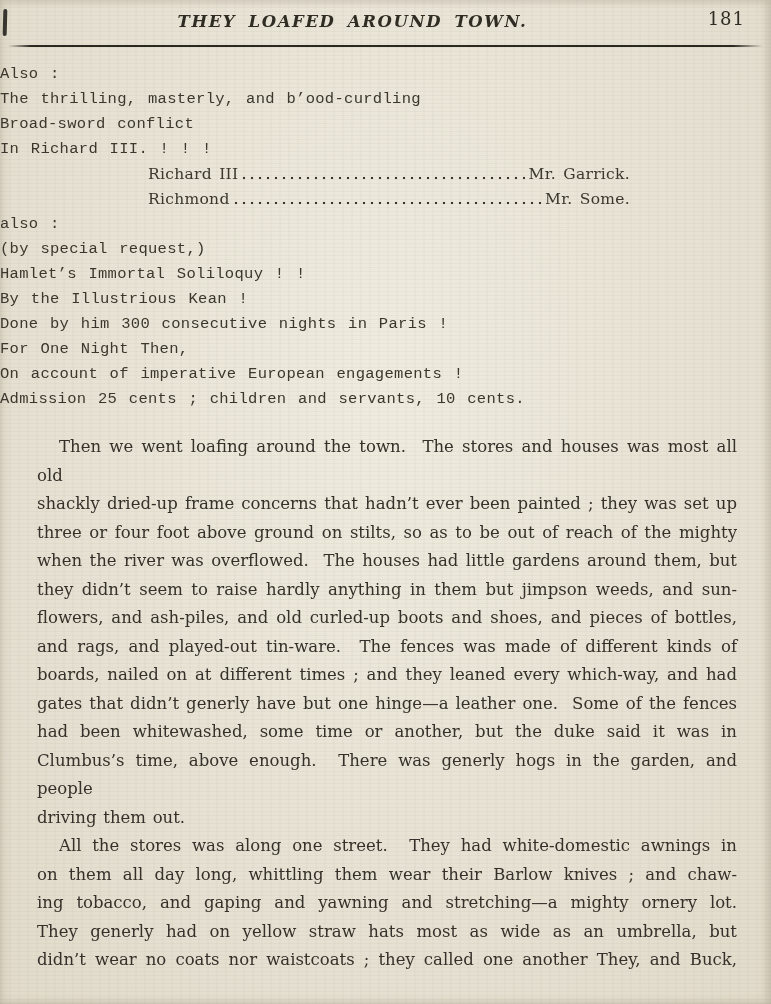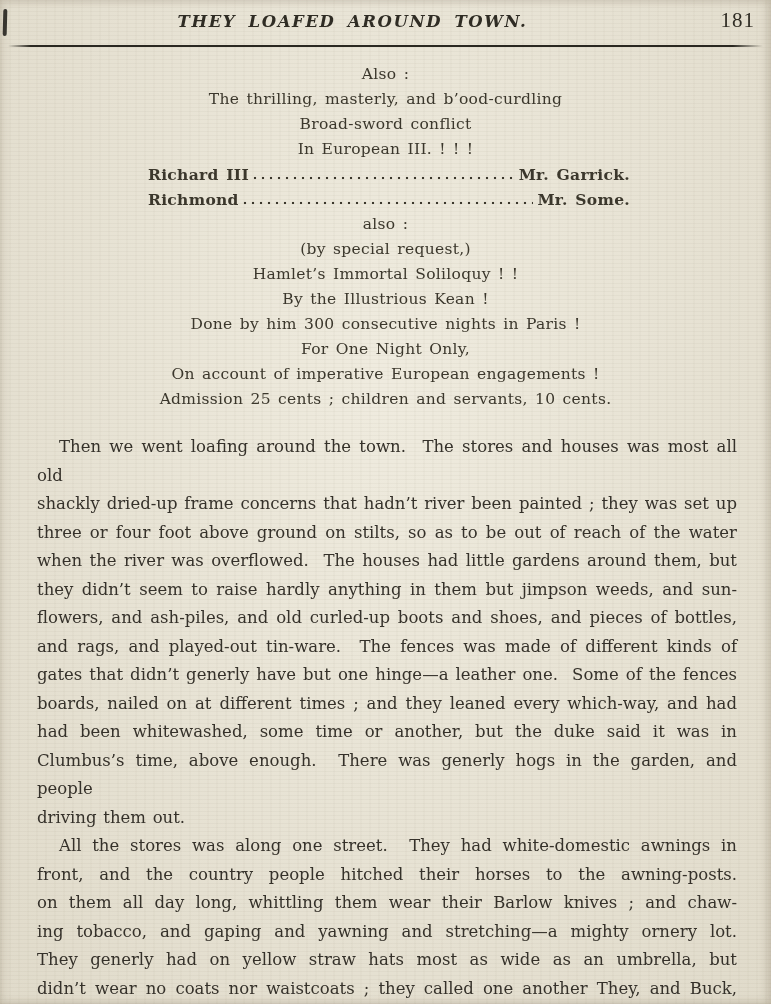--- a/index.html
+++ b/index.html
@@ -20,43 +20,43 @@
 
   
   .running-title {
     position: absolute; top: 12px; left: 0; right: 66px;
     text-align: center;
     font-style: italic; font-weight: bold;
     font-size: 16.5px; letter-spacing: 1.6px; word-spacing: 5px;
     color: #2f2c24;
   }
   .page-number {
-    position: absolute; top: 8px; right: 16px;
-    font-size: 21px; letter-spacing: 1px; color: #2f2c24; font-family: Liberation Serif, serif;
+    position: absolute; top: 8px; right: 26px;
+    font-size: 18px; letter-spacing: 1px; color: #2f2c24;
   }
   .header-rule {
     position: absolute; top: 45px; left: 8px; right: 8px; height: 2px;
     background: linear-gradient(to right, rgba(42,40,33,0), #2a2821 3%, #2a2821 96%, rgba(42,40,33,0));
     border-radius: 1px;
   }
   .ink-mark {
     position: absolute; top: 9px; left: 3px; width: 4px; height: 27px;
     background: #242era; background: #26241f; transform: rotate(1.5deg);
     border-radius: 2px; opacity: 0.9;
   }
 
   
   .playbill {
     position: absolute; top: 62px; left: 0; right: 0;
     font-size: 15.5px; line-height: 25px; color: #3b372c;
     letter-spacing: 0.3px; word-spacing: 2px;
   }
-  .bill-line { text-align: center; white-space: pre-wrap; }
+  .bill-line { white-space: pre-wrap; font-family: Liberation Mono, monospace; }
   .cast { width: 482px; margin-left: 148px; }
-  .cast-row { display: flex; align-items: flex-start; line-height: 25px; font-weight: bold; }
+  .cast-row { display: flex; align-items: flex-start; line-height: 25px; }
   .role, .actor { white-space: nowrap; }
   .leader {
     flex: 1; align-self: stretch; margin: 0 4px;
     background-image: radial-gradient(circle at 2px 2px, #3b372c 1.1px, rgba(0,0,0,0) 1.6px);
     background-size: 8px 4px; background-repeat: repeat-x;
     background-position: 0 14px;
   }
 
   
   .body-text {
@@ -82,21 +82,21 @@
 
   <div class="running-title">THEY LOAFED AROUND TOWN.</div>
   <div class="page-number">181</div>
   <div class="header-rule"></div>
 
   <div class="playbill">
     <div>
         <div class="bill-line first-line">Also :</div>
         <div class="bill-line">The thrilling, masterly, and b’ood-curdling</div>
         <div class="bill-line">Broad-sword conflict</div>
-        <div class="bill-line last-line">In European III. ! ! !</div>
+        <div class="bill-line last-line">In Richard III. ! ! !</div>
       </div>
 
     <div class="cast">
       <div class="cast-row">
         <span class="role">Richard III</span>
         <span class="leader"></span>
         <span class="actor">Mr. Garrick.</span>
       </div>
       <div class="cast-row">
         <span class="role">Richmond</span>
@@ -104,44 +104,43 @@
         <span class="actor">Mr. Some.</span>
       </div>
     </div>
 
     <div>
         <div class="bill-line first-line">also :</div>
         <div class="bill-line">(by special request,)</div>
         <div class="bill-line">Hamlet’s Immortal Soliloquy ! !</div>
         <div class="bill-line">By the Illustrious Kean !</div>
         <div class="bill-line">Done by him 300 consecutive nights in Paris !</div>
-        <div class="bill-line">For One Night Only,</div>
+        <div class="bill-line">For One Night Then,</div>
         <div class="bill-line">On account of imperative European engagements !</div>
         <div class="bill-line last-line">Admission 25 cents ; children and servants, 10 cents.</div>
       </div>
   </div>
 
   <div class="body-text">
     <div class="paragraph">
         <div class="body-line first-line">Then we went loafing around the town.  The stores and houses was most all old</div>
-        <div class="body-line">shackly dried-up frame concerns that hadn’t river been painted ; they was set up</div>
-        <div class="body-line">three or four foot above ground on stilts, so as to be out of reach of the water</div>
+        <div class="body-line">shackly dried-up frame concerns that hadn’t ever been painted ; they was set up</div>
+        <div class="body-line">three or four foot above ground on stilts, so as to be out of reach of the mighty</div>
         <div class="body-line">when the river was overflowed.  The houses had little gardens around them, but</div>
         <div class="body-line">they didn’t seem to raise hardly anything in them but jimpson weeds, and sun-</div>
         <div class="body-line">flowers, and ash-piles, and old curled-up boots and shoes, and pieces of bottles,</div>
         <div class="body-line">and rags, and played-out tin-ware.  The fences was made of different kinds of</div>
+        <div class="body-line">boards, nailed on at different times ; and they leaned every which-way, and had</div>
         <div class="body-line">gates that didn’t generly have but one hinge—a leather one.  Some of the fences</div>
-        <div class="body-line">boards, nailed on at different times ; and they leaned every which-way, and had</div>
         <div class="body-line">had been whitewashed, some time or another, but the duke said it was in</div>
         <div class="body-line">Clumbus’s time, above enough.  There was generly hogs in the garden, and people</div>
         <div class="body-line last-line">driving them out.</div>
       </div>
     <div class="paragraph continued">
         <div class="body-line first-line">All the stores was along one street.  They had white-domestic awnings in</div>
-        <div class="body-line">front, and the country people hitched their horses to the awning-posts.</div>
         <div class="body-line">on them all day long, whittling them wear their Barlow knives ; and chaw-</div>
         <div class="body-line">ing tobacco, and gaping and yawning and stretching—a mighty ornery lot.</div>
         <div class="body-line">They generly had on yellow straw hats most as wide as an umbrella, but</div>
         <div class="body-line last-line">didn’t wear no coats nor waistcoats ; they called one another They, and Buck,</div>
       </div>
   </div>
 
 </div>
 
 </body></html>

